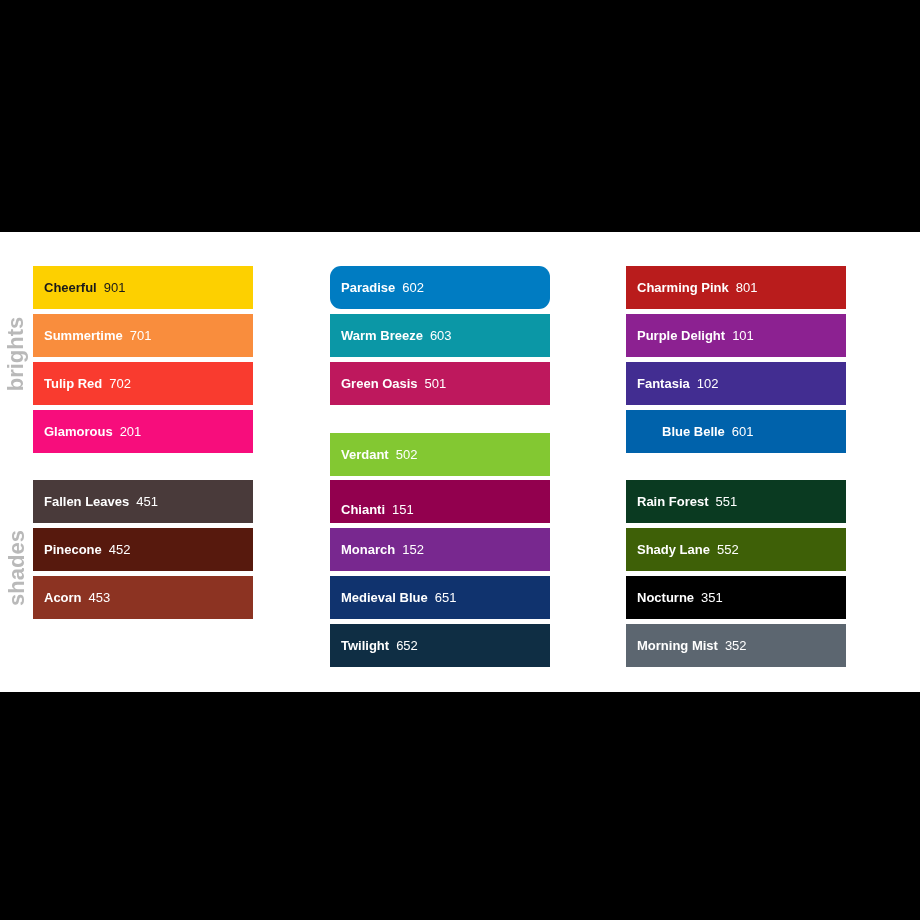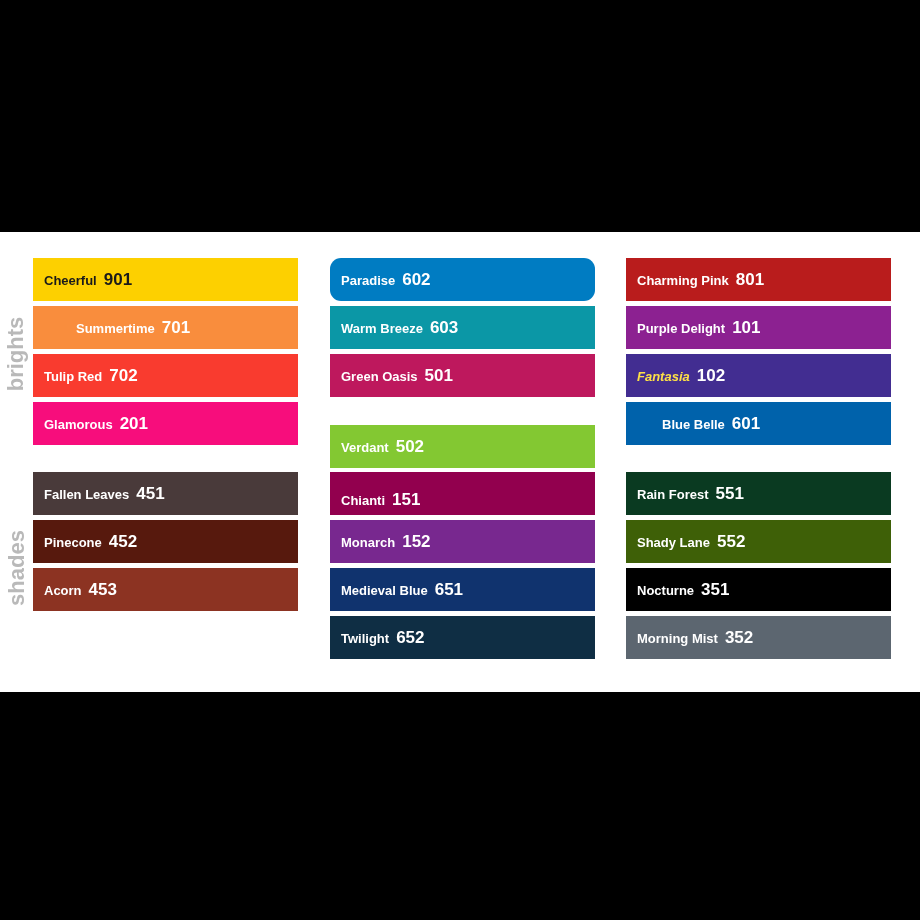--- a/index.html
+++ b/index.html
@@ -66,22 +66,22 @@
   .columns {
     position: absolute;
     left: 0;
     top: 0;
     width: 920px;
     height: 192px;
   }
 
   .swatch-column {
     position: absolute;
-    top: 0;
-    width: 265px;
+    top: 8px;
+    width: 220px;
   }
   .col-0 { left: 33px; }
   .col-1 { left: 330px; }
   .col-2 { left: 626px; }
 
   .swatch {
     position: relative;
     height: 43px;
     margin-bottom: 5px;
     display: flex;
@@ -92,22 +92,22 @@
 
   .swatch-label {
     padding-left: 11px;
     font-size: 13px;
     font-weight: bold;
     line-height: 1;
     white-space: nowrap;
   }
   .swatch-code {
     padding-left: 7px;
-    font-size: 17px;
-    font-weight: bold;
+    font-size: 13px;
+    font-weight: normal;
     line-height: 1;
     white-space: nowrap;
     text-align: center;
   }
   .swatch-text {
     display: flex;
     align-items: baseline;
   }
 </style>
 </head>
@@ -123,21 +123,21 @@
         <span>brights</span>
       </div>
       <div class="columns">
         <div class="swatch-column col-0" id="c-0-0">
             <div class="swatch" style="background: rgb(253, 208, 0);">
               <div class="swatch-text">
                 <span class="swatch-label" style="color: rgb(26, 26, 26);">Cheerful</span>
                 <span class="swatch-code" style="color: rgb(26, 26, 26);">901</span>
               </div>
             </div>
-            <div class="swatch" style="background: rgb(249, 141, 61); padding-left: 32px;">
+            <div class="swatch" style="background: rgb(249, 141, 61);">
               <div class="swatch-text">
                 <span class="swatch-label" style="color: rgb(255, 255, 255);">Summertime</span>
                 <span class="swatch-code" style="color: rgb(255, 255, 255);">701</span>
               </div>
             </div>
             <div class="swatch" style="background: rgb(249, 59, 47);">
               <div class="swatch-text">
                 <span class="swatch-label" style="color: rgb(255, 255, 255);">Tulip Red</span>
                 <span class="swatch-code" style="color: rgb(255, 255, 255);">702</span>
               </div>
@@ -183,21 +183,21 @@
               </div>
             </div>
             <div class="swatch" style="background: rgb(140, 33, 145);">
               <div class="swatch-text">
                 <span class="swatch-label" style="color: rgb(255, 255, 255);">Purple Delight</span>
                 <span class="swatch-code" style="color: rgb(255, 255, 255);">101</span>
               </div>
             </div>
             <div class="swatch" style="background: rgb(66, 45, 145);">
               <div class="swatch-text">
-                <span class="swatch-label" style="color: #fde047; font-style: italic;">Fantasia</span>
+                <span class="swatch-label" style="color: #ffffff;">Fantasia</span>
                 <span class="swatch-code" style="color: rgb(255, 255, 255);">102</span>
               </div>
             </div>
             <div class="swatch" style="background: rgb(0, 98, 171);">
               <div class="swatch-text">
                 <span class="swatch-label" style="color: rgb(255, 255, 255); padding-left: 36px;">Blue Belle</span>
                 <span class="swatch-code" style="color: rgb(255, 255, 255);">601</span>
               </div>
             </div>
           </div>

